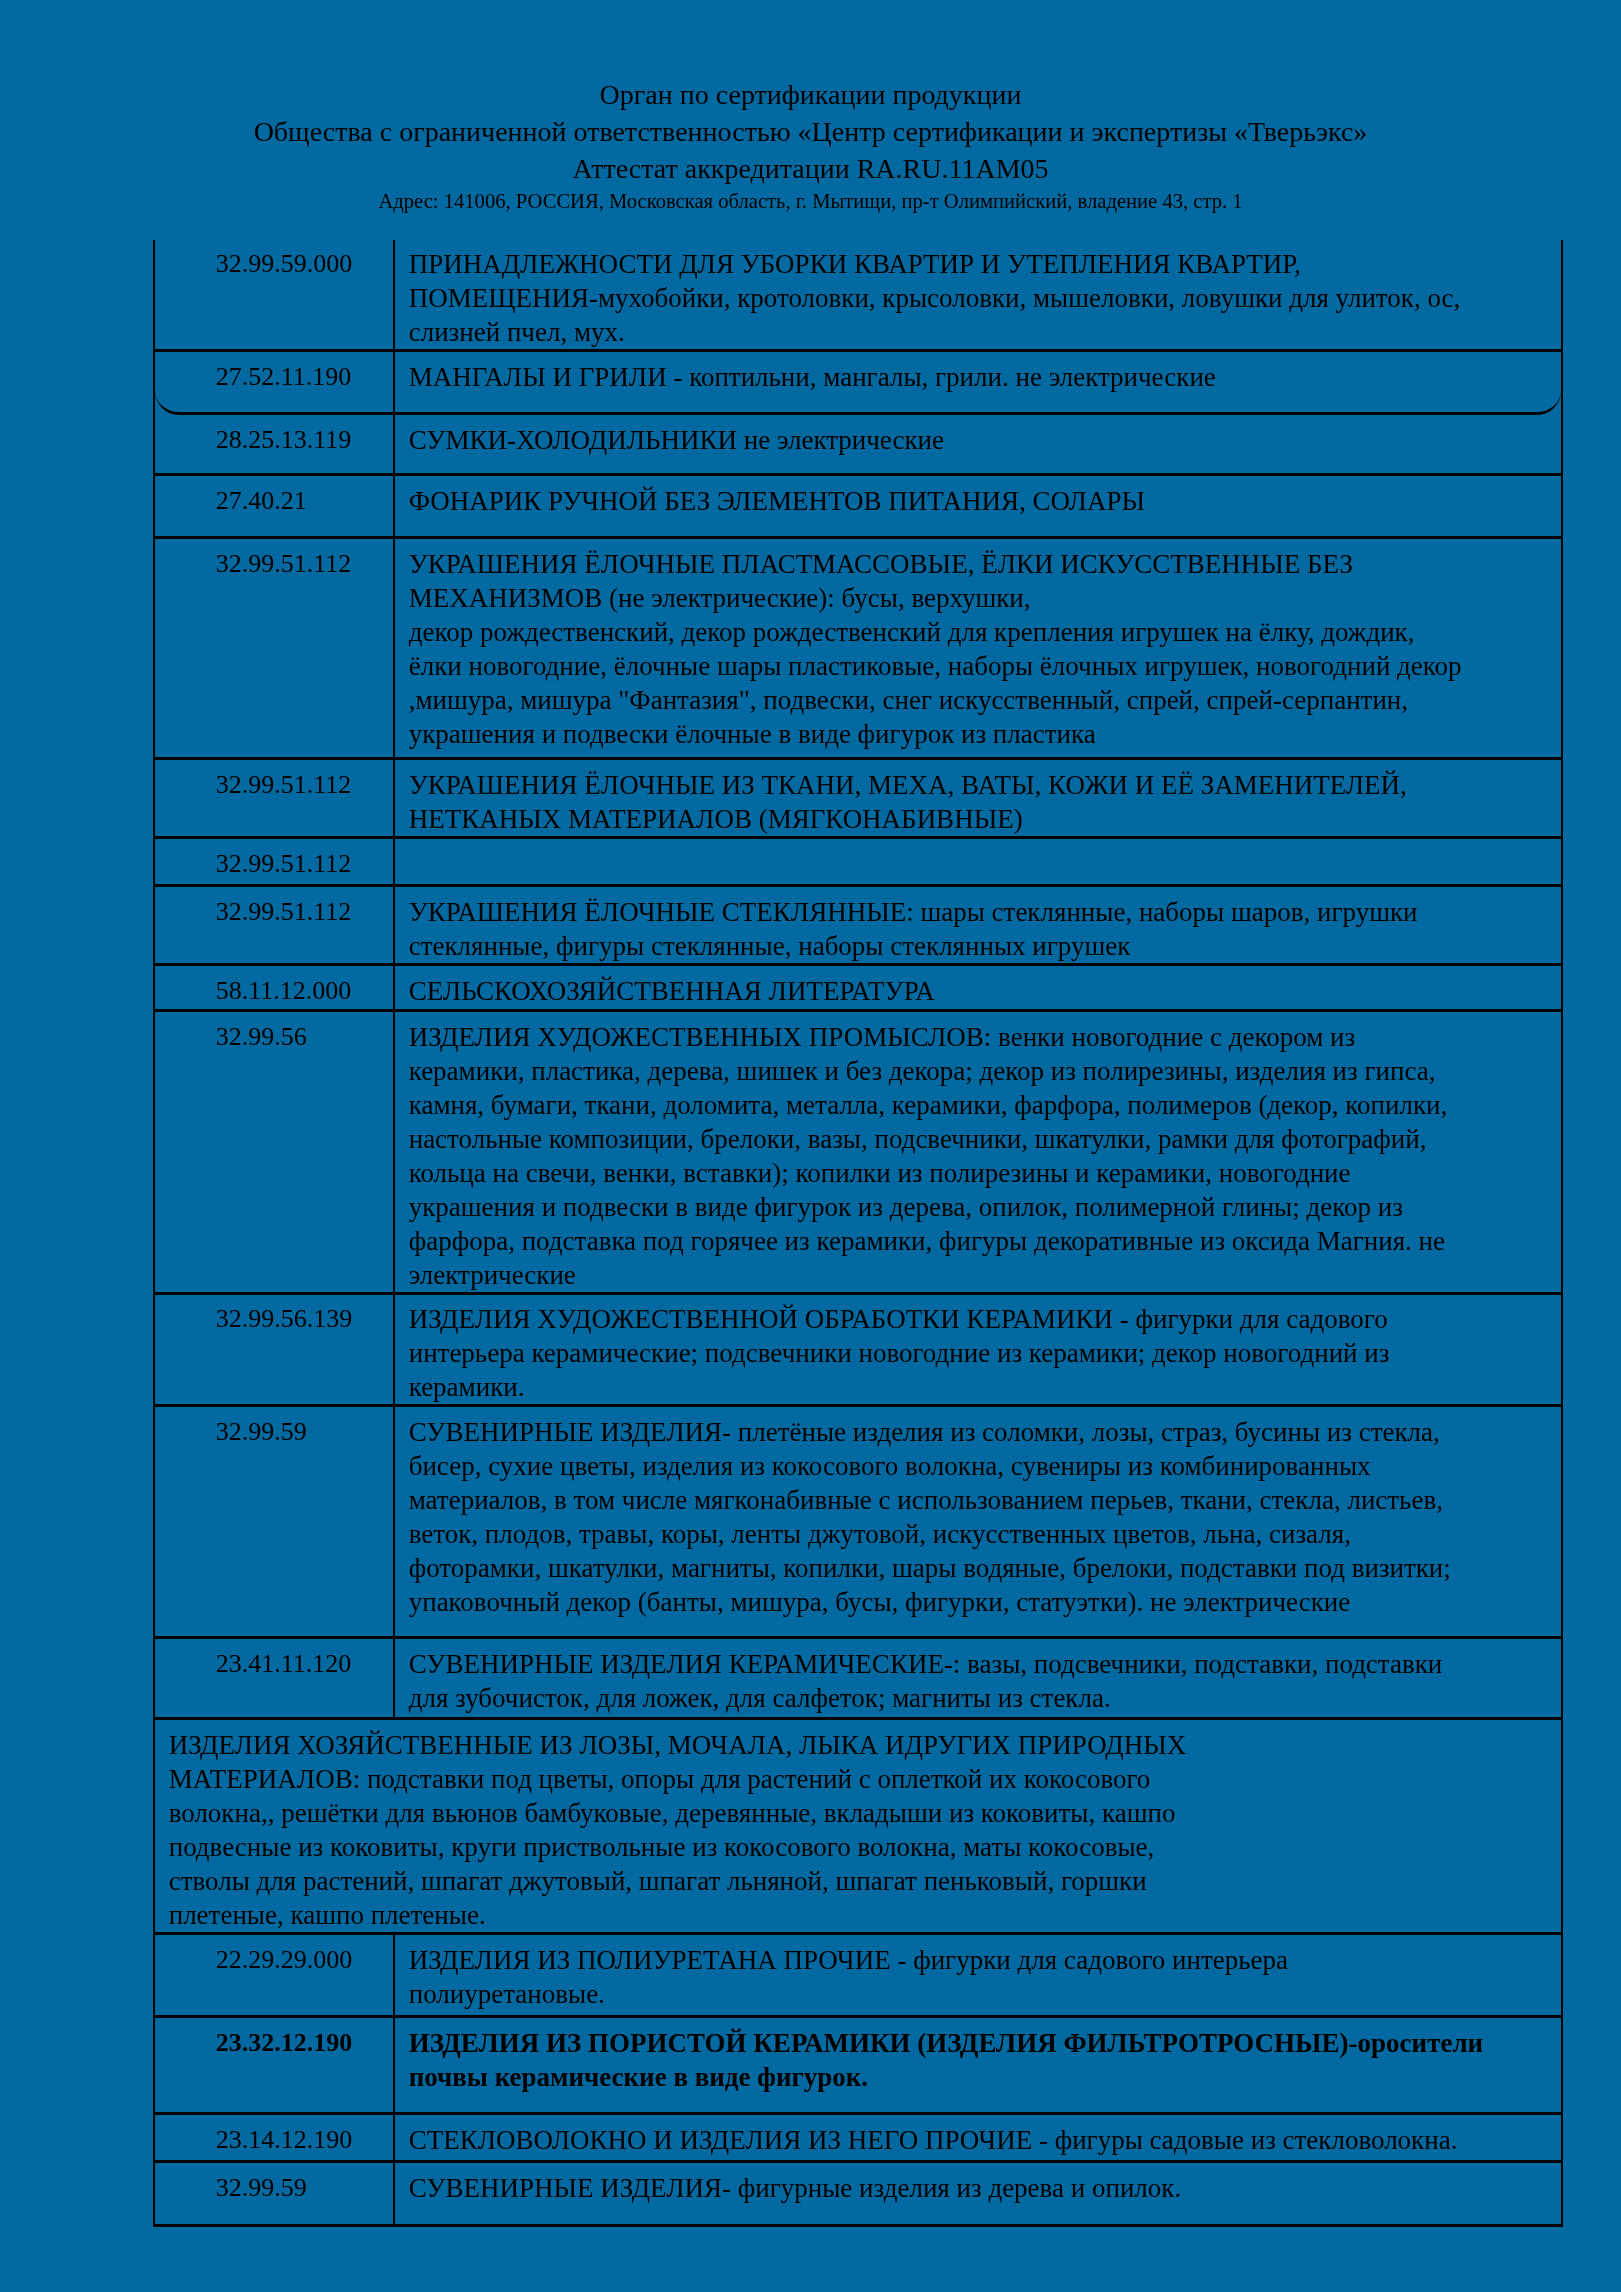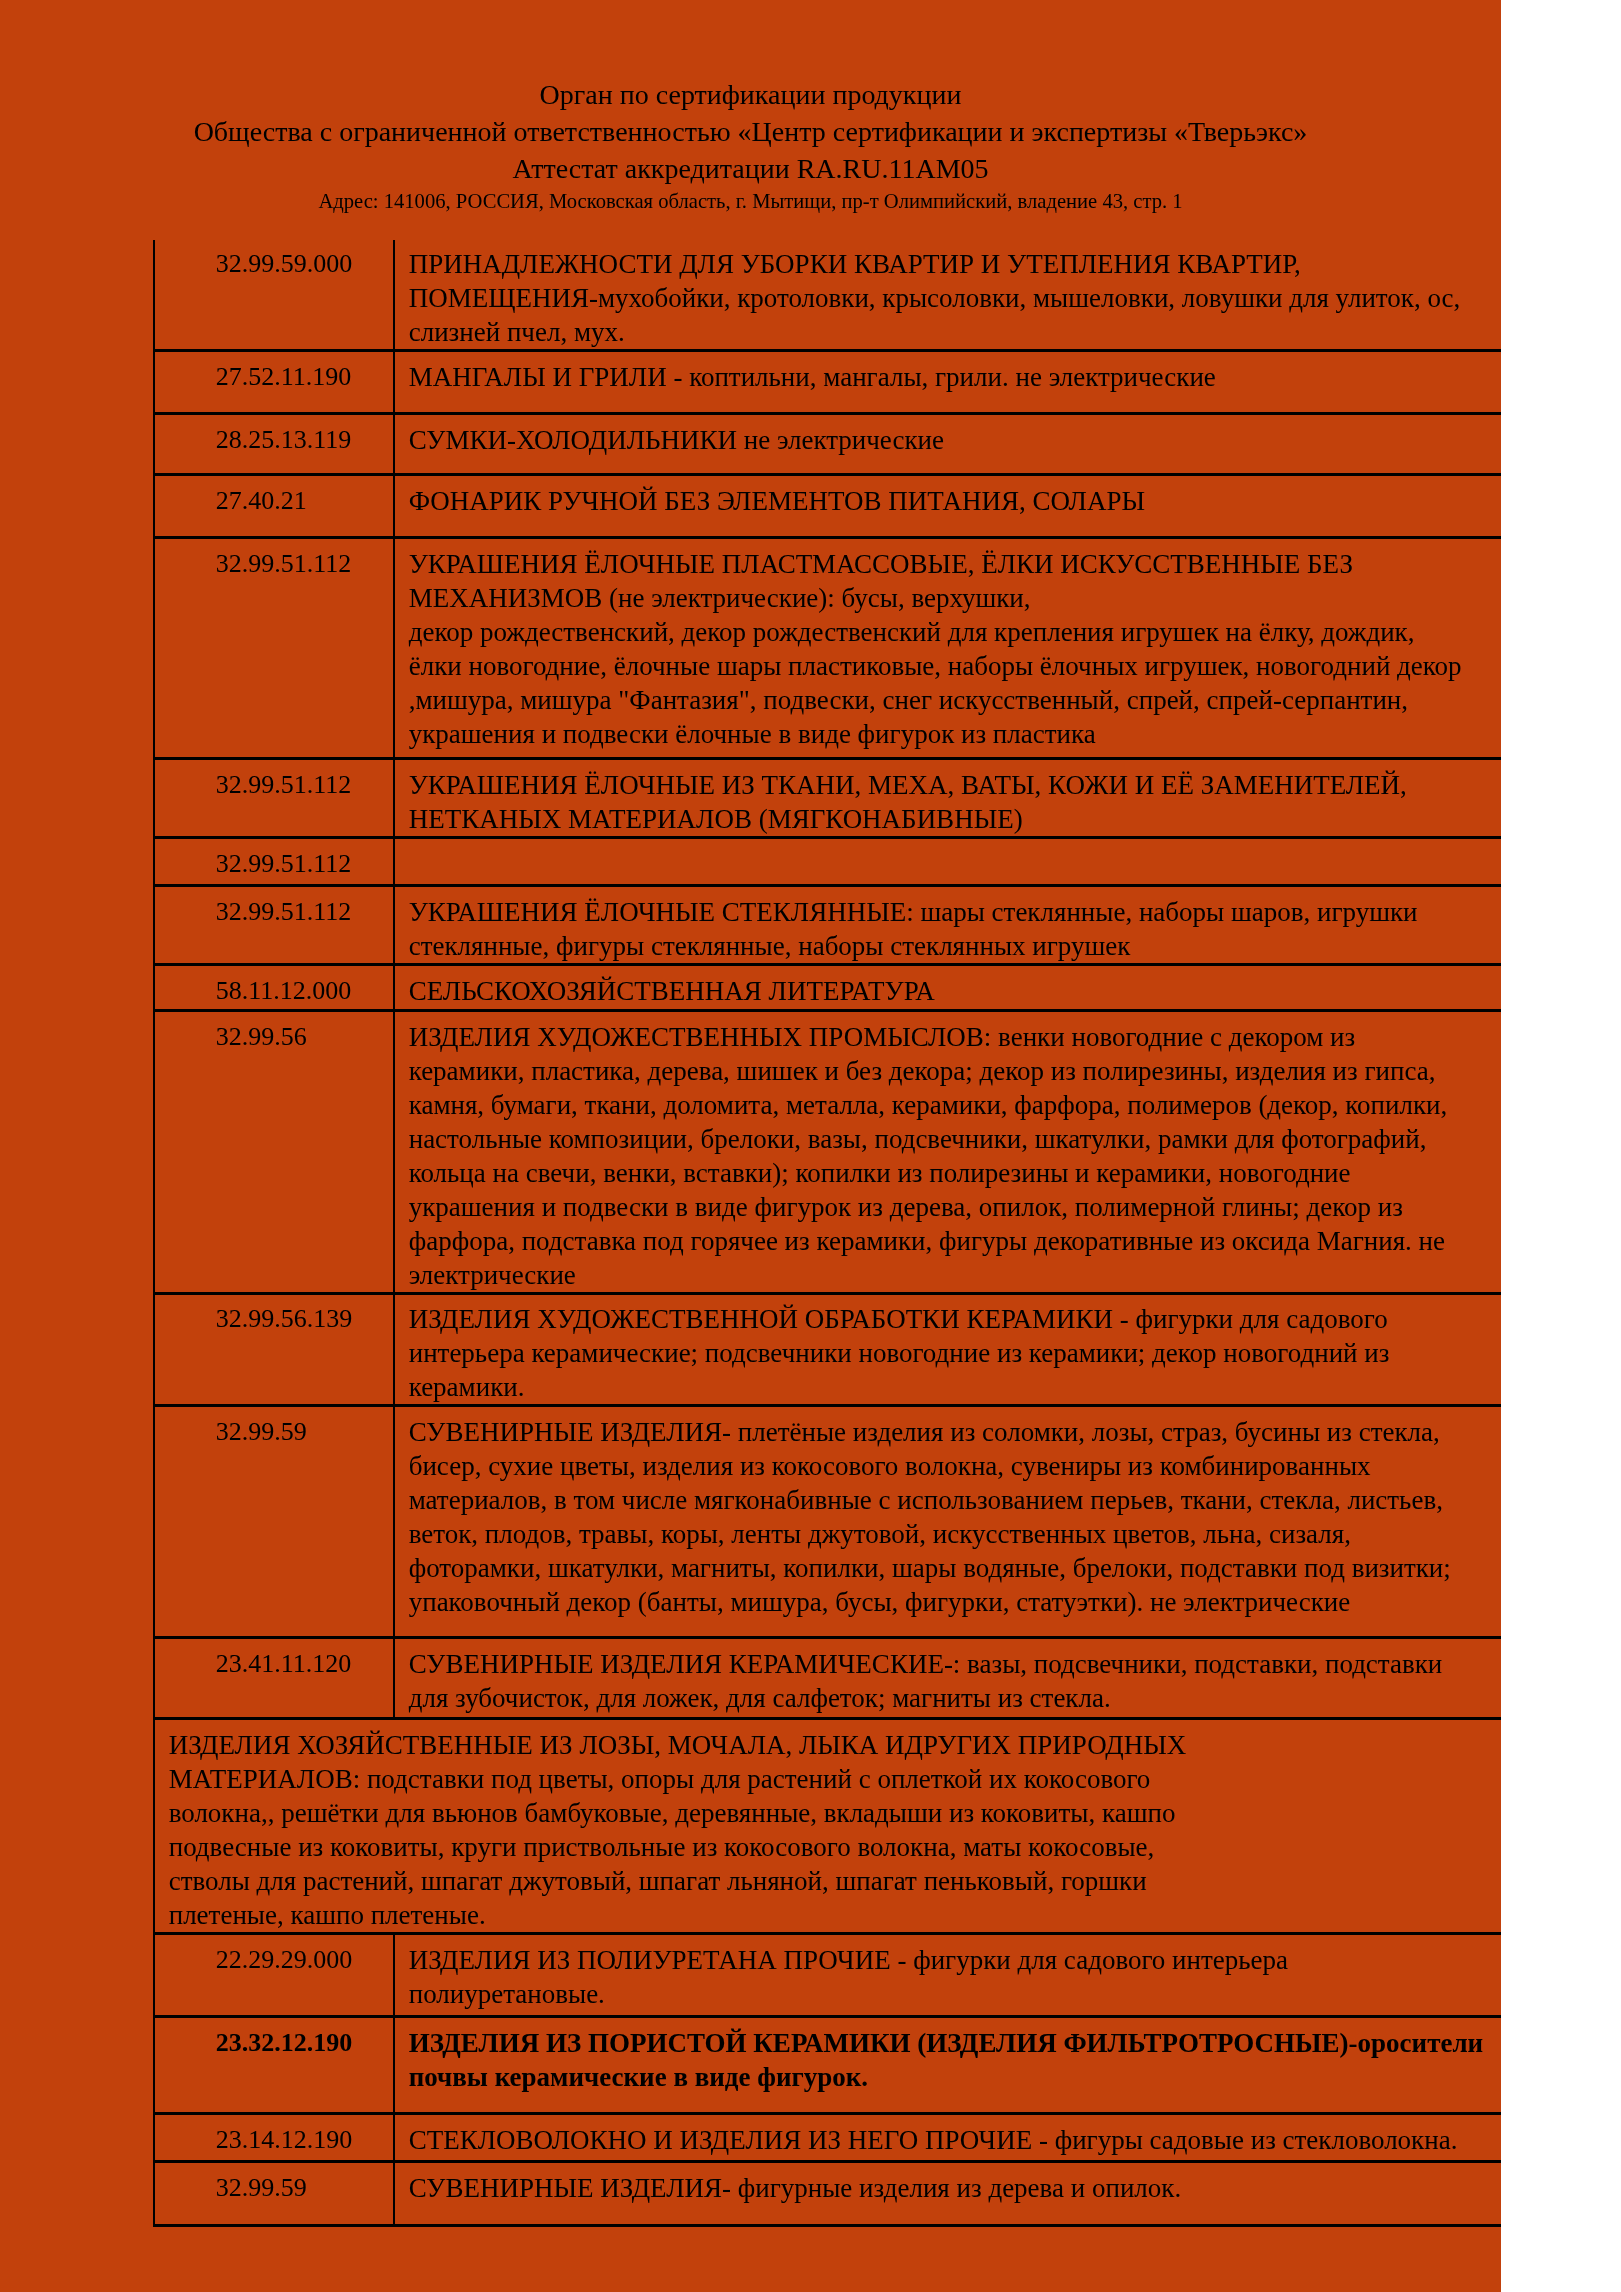--- a/index.html
+++ b/index.html
@@ -2,23 +2,23 @@
 <html><head>
 <meta charset="utf-8">
 <style>
   html, body {
     margin: 0;
     padding: 0;
     background: #ffffff;
   }
   .page {
     position: relative;
-    width: 1501px;
+    width: 1621px;
     height: 2293px;
-    background: #c2410c;
+    background: #0369a1;
     color: #000000;
     font-family: "Liberation Serif", "DejaVu Serif", serif;
     overflow: hidden;
   }
   .doc-header {
     padding-top: 76px;
     text-align: center;
   }
   .doc-header .h-line1,
   .doc-header .h-line2,
@@ -57,21 +57,21 @@
   .desc {
     flex: 1 1 auto;
     box-sizing: border-box;
     padding: 7.8px 9.8px 0 13.7px;
     font-size: 27px;
     line-height: 34px;
     white-space: pre-line;
   }
   
   .trow:nth-of-type(1)  { min-height: 101px; }
-  .trow:nth-of-type(2)  { min-height: 60px; }
+  .trow:nth-of-type(2)  { min-height: 60px; border-radius: 24px; }
   .trow:nth-of-type(3)  { min-height: 58px; }
   .trow:nth-of-type(4)  { min-height: 60px; }
   .trow:nth-of-type(5)  { min-height: 218px; }
   .trow:nth-of-type(6)  { min-height: 75px; }
   .trow:nth-of-type(7)  { min-height: 45px; }
   .trow:nth-of-type(8)  { min-height: 65px; }
   .trow:nth-of-type(9)  { min-height: 43px; }
   .trow:nth-of-type(10) { min-height: 262px; }
   .trow:nth-of-type(11) { min-height: 100px; }
   .trow:nth-of-type(12) { min-height: 229px; }

